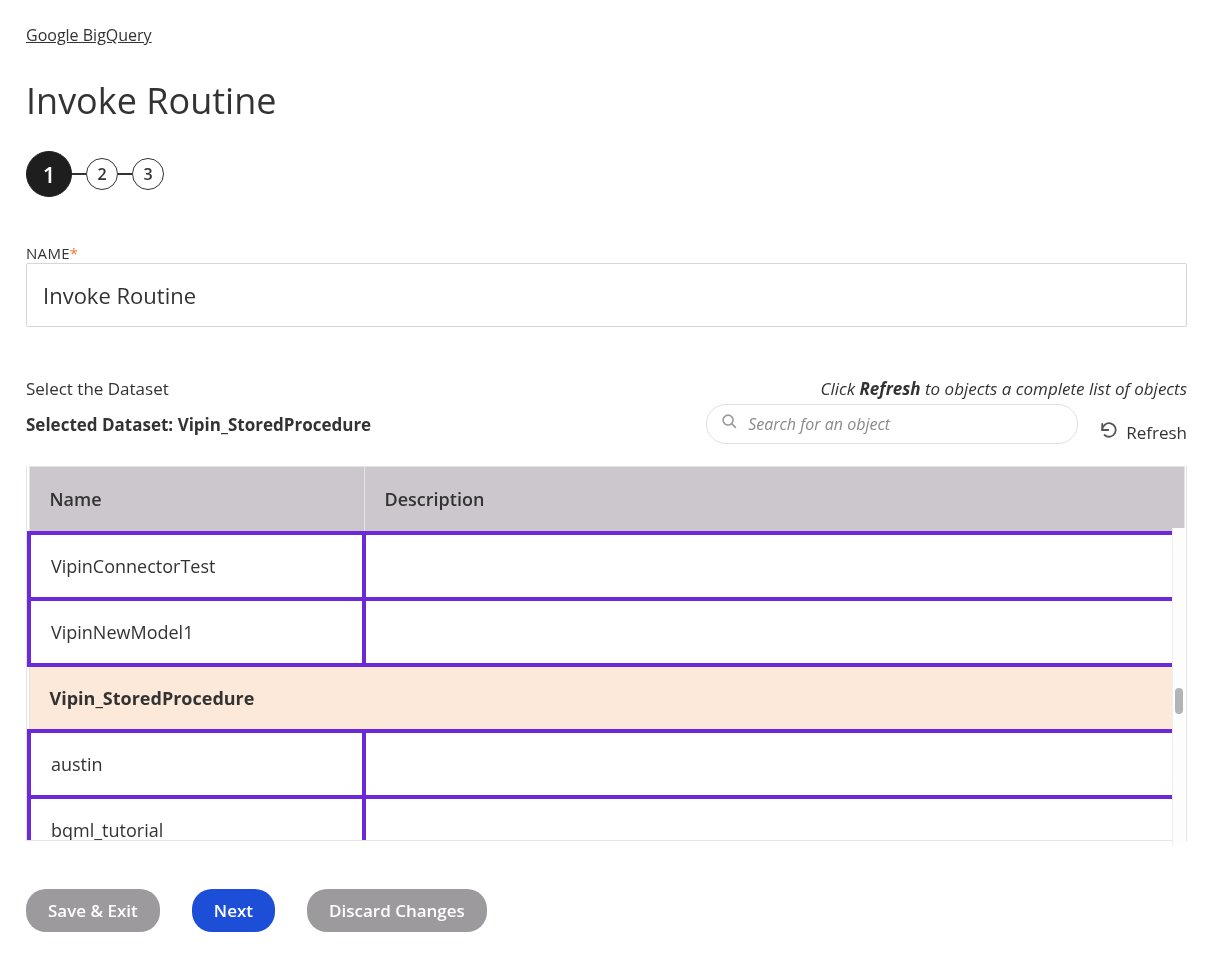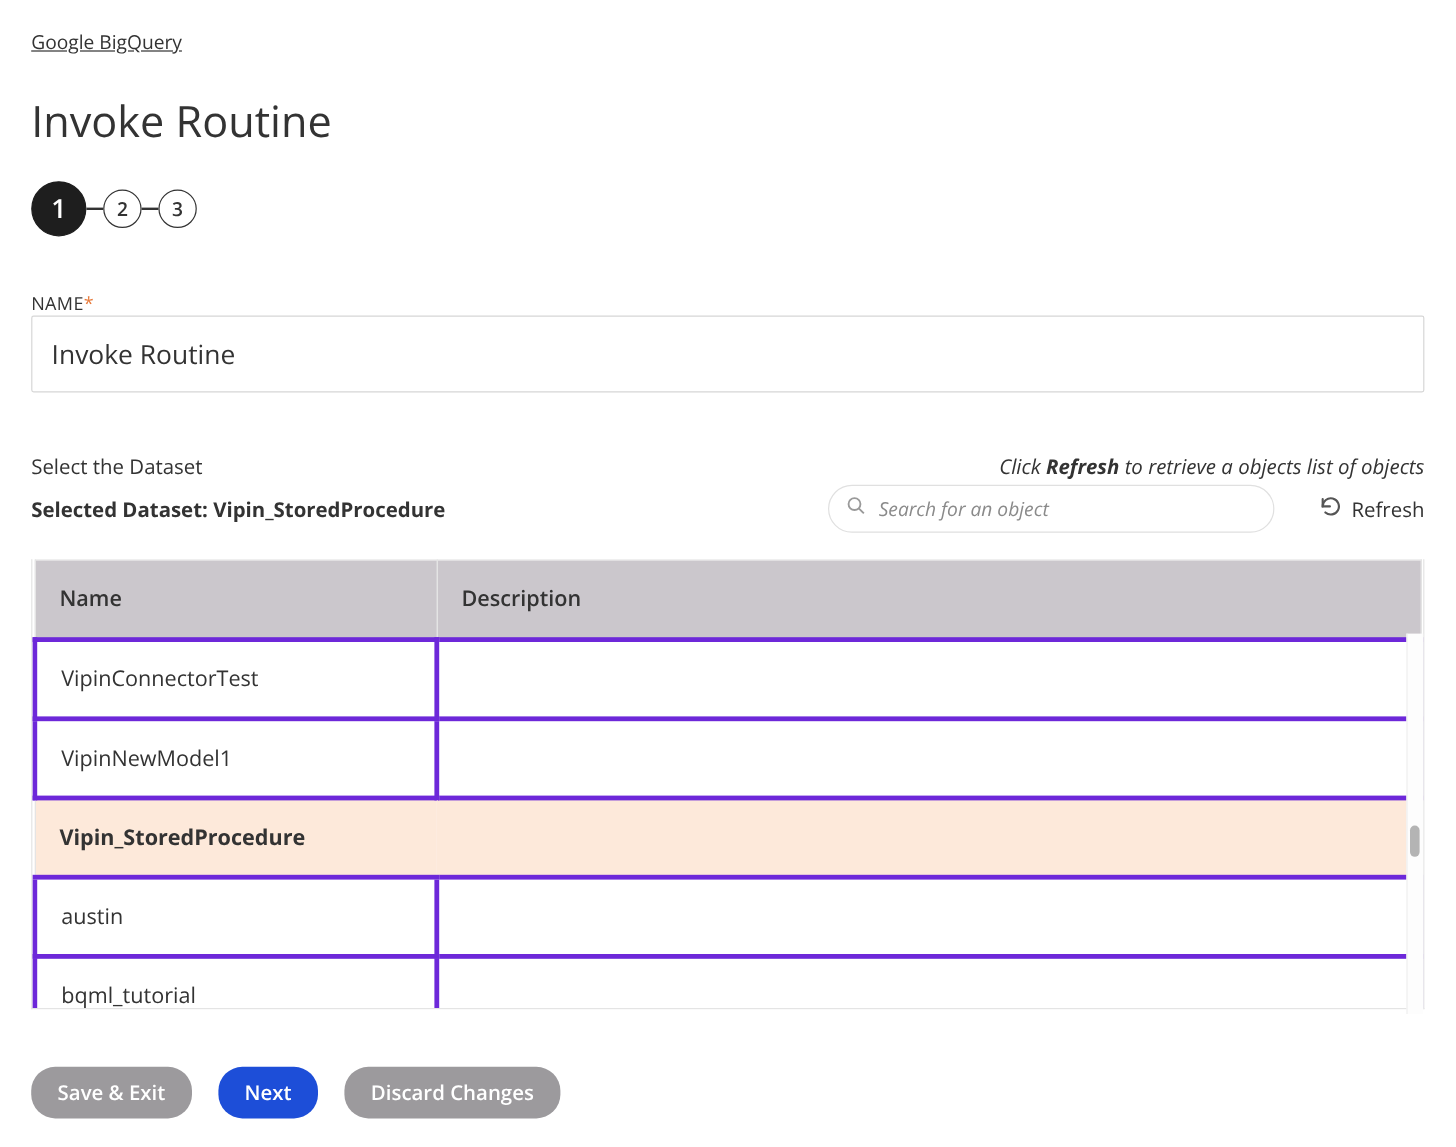--- a/index.html
+++ b/index.html
@@ -108,22 +108,22 @@
     gap: 20px;
   }
   .selected-dataset {
     font-size: 17px;
     font-weight: 700;
     color: #333;
     flex: 1;
   }
   .search-refresh {
     display: flex;
-    align-items: center;
-    gap: 38px;
+    align-items: flex-end;
+    gap: 22px;
   }
   .search-wrap {
     display: flex;
     align-items: center;
     width: 372px;
     height: 40px;
     border: 1px solid #e0e0e0;
     border-radius: 20px;
     padding: 0 12px 0 14px;
     background: #fff;
@@ -207,21 +207,21 @@
     position: absolute;
     right: 3px;
     width: 8px;
     height: 26px;
     background: #b4b4b4;
     border-radius: 4px;
     top: 160px;
   }
   .footer-actions {
     display: flex;
-    gap: 22px;
+    gap: 32px;
     padding: 44px 0 24px 0;
     align-items: center;
   }
   .btn {
     border: none;
     border-radius: 20px;
     padding: 10px 22px;
     font-size: 17px;
     font-weight: 600;
     color: #fff;
@@ -249,21 +249,21 @@
   </div>
 
   <div class="field-label">
     <span>NAME</span><span class="req">*</span>
   </div>
   <input class="name-input" type="text" value="Invoke Routine" style="">
 
   <div class="dataset-header">
     <div class="select-dataset-label">Select the Dataset</div>
     <div class="hint">
-      <span>Click </span><span class="bold">Refresh</span><span> to retrieve a objects list of objects</span>
+      <span>Click </span><span class="bold">Refresh</span><span> to objects a complete list of objects</span>
     </div>
   </div>
 
   <div class="toolbar-row">
     <div class="selected-dataset">
       <span>Selected Dataset: </span><span>Vipin_StoredProcedure</span>
     </div>
     <div class="search-refresh">
       <div class="search-wrap">
         <span>

